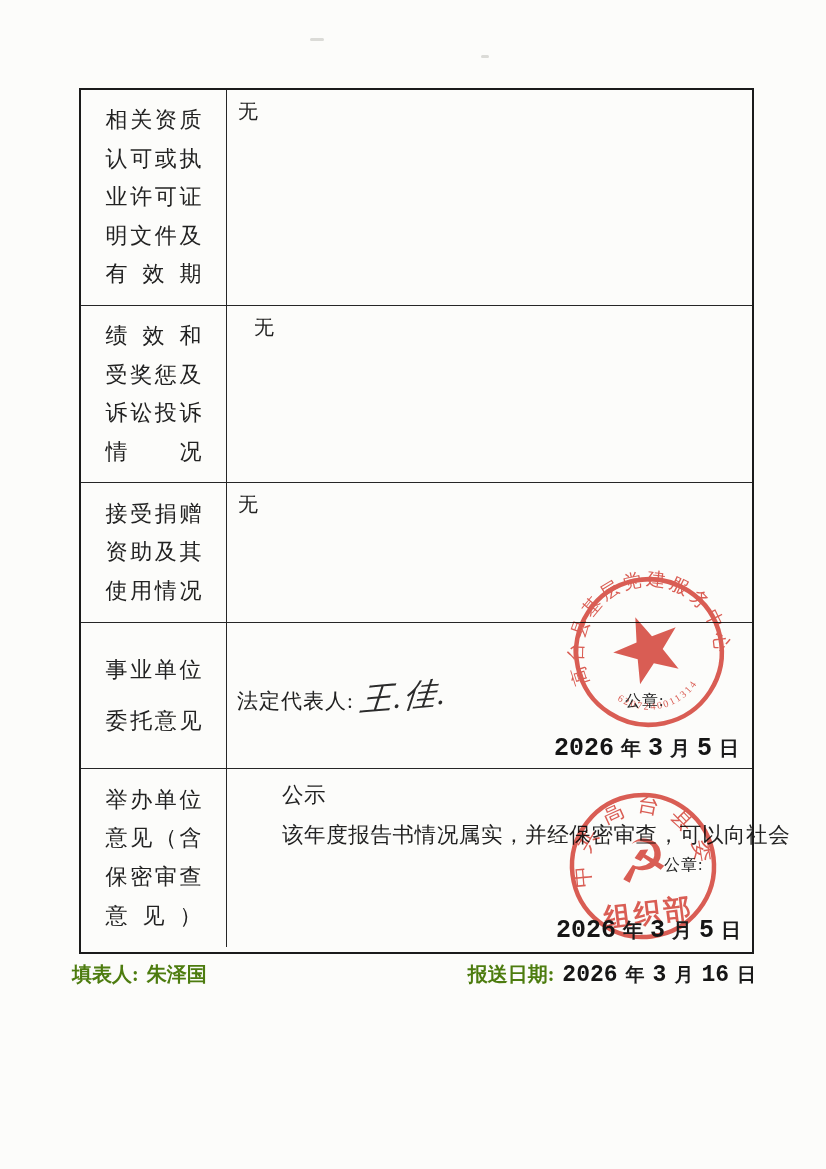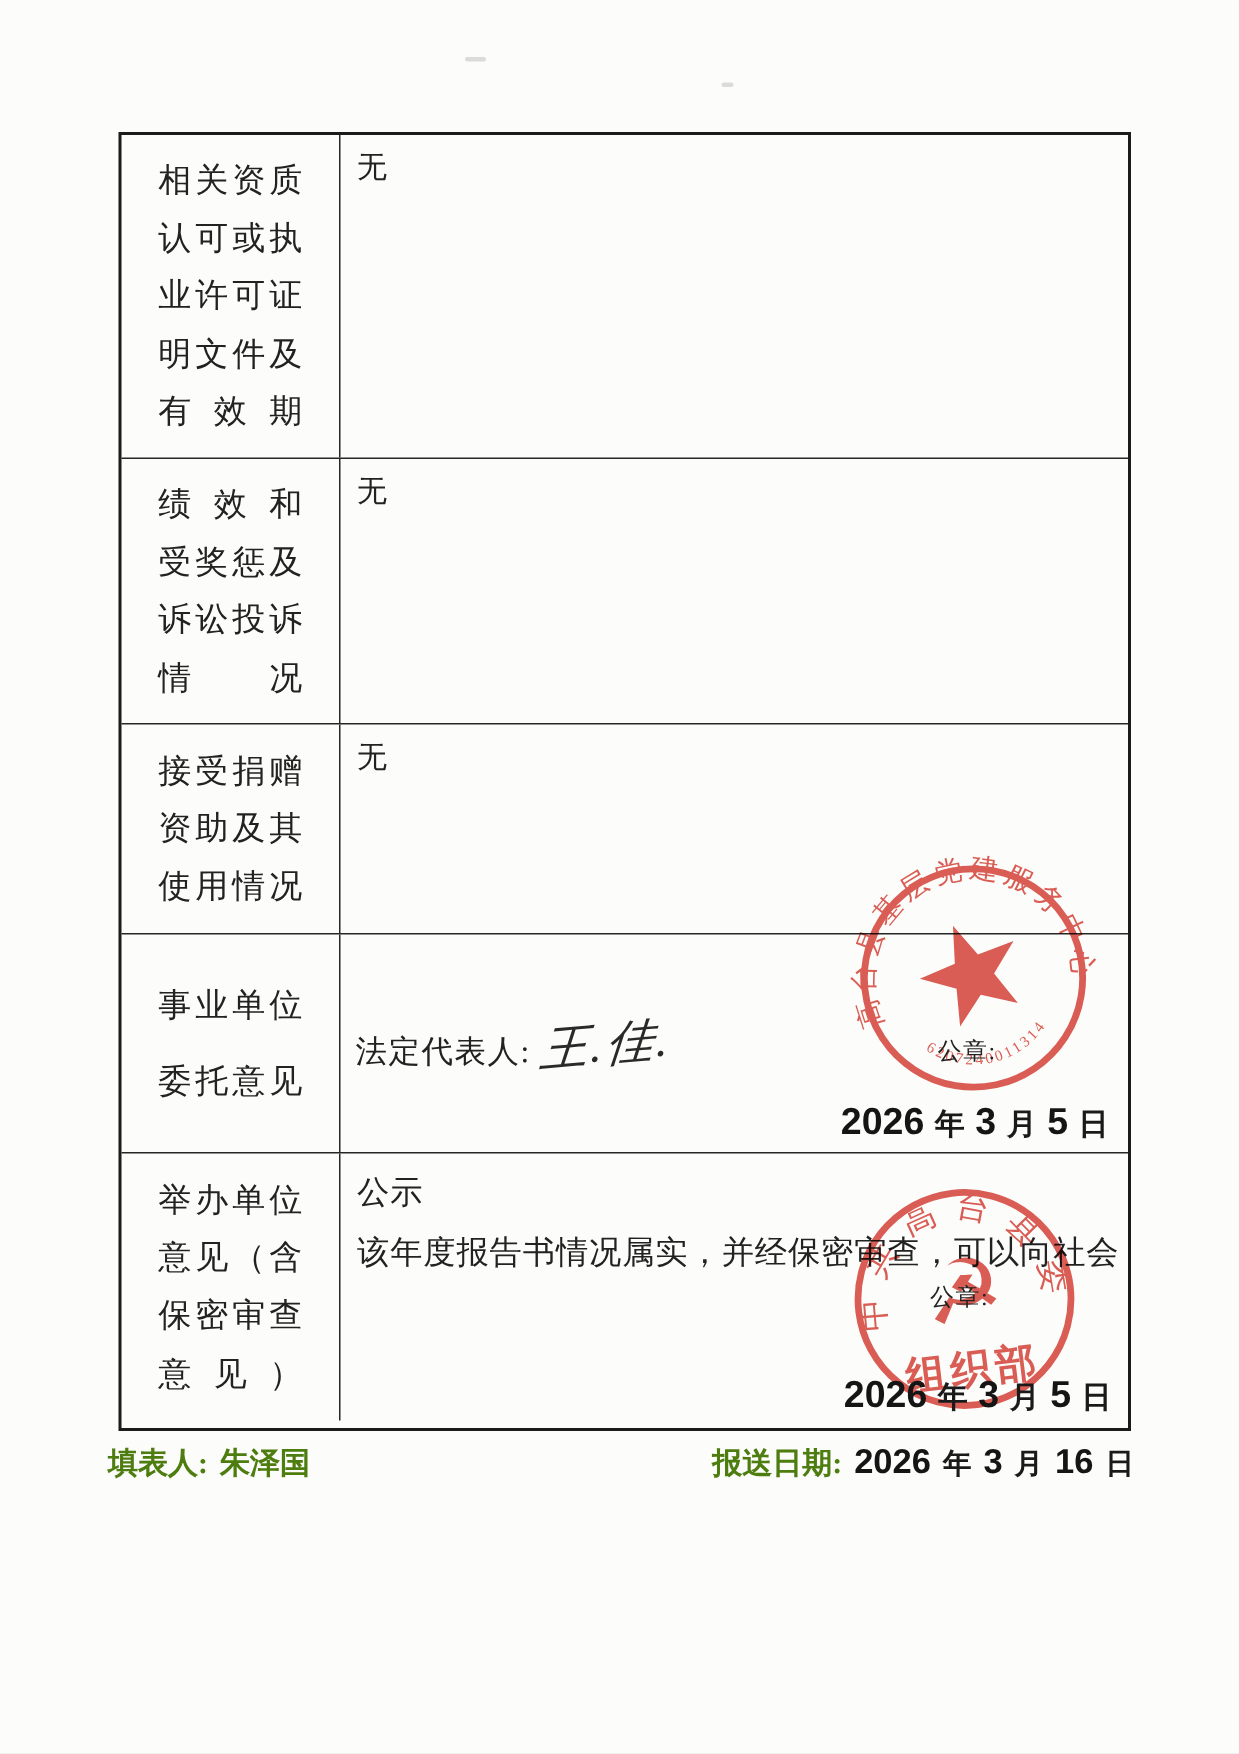--- a/index.html
+++ b/index.html
@@ -15,22 +15,22 @@
   }
   
   .doc-table {
     position: absolute; left: 79px; top: 88px;
     width: 675px; height: 866px;
     border: 2.5px solid #1b1b1b;
     display: flex; flex-direction: column;
   }
   .trow { display: flex; flex: 0 0 auto; }
   .trow + .trow { border-top: 1.5px solid #262626; }
-  .r1 { height: 215px; } .r2 { height: 177px; } .r3 { height: 140px; }
-  .r4 { height: 146px; } .r5 { height: 179px; }
+  .r1 { height: 215px; } .r2 { height: 177px; gap: 16px; } .r3 { height: 140px; }
+  .r4 { height: 146px; } .r5 { height: 179px; gap: 44px; }
   .label-cell {
     width: 146px; flex: 0 0 146px;
     border-right: 1.5px solid #262626;
     display: flex; flex-direction: column;
     justify-content: space-evenly;
     padding: 4px 0;
   }
   .label-cell.compact { justify-content: center; gap: 26px; }
   .label-line {
     width: 96px; margin: 0 auto;
@@ -67,21 +67,21 @@
   .seal-label.pos4 { left: 398px; top: 68px; }
   .seal-label.pos5 { left: 393px; top: 86px; }
   .date-line {
     position: absolute; z-index: 3;
     display: flex; align-items: baseline; gap: 7px;
     white-space: nowrap;
   }
   .date-line.pos4 { right: 13px; bottom: 5px; }
   .date-line.pos5 { right: 11px; bottom: 2px; }
   .num {
-    font-family: Liberation Sans, sans-serif;
+    font-family: Liberation Mono, monospace;
     font-weight: 700; font-size: 25px; color: #151515;
   }
   .unit { font-size: 20px; font-weight: 700; color: #1a1a1a; }
   
   .opinion-block { position: absolute; top: 6px; left: 11px; right: 8px; }
   .opinion-line { font-size: 21.5px; letter-spacing: 0.6px; line-height: 40px; white-space: nowrap; }
   
   .seal {
     position: absolute; z-index: 2;
     mix-blend-mode: multiply; opacity: 0.88;

